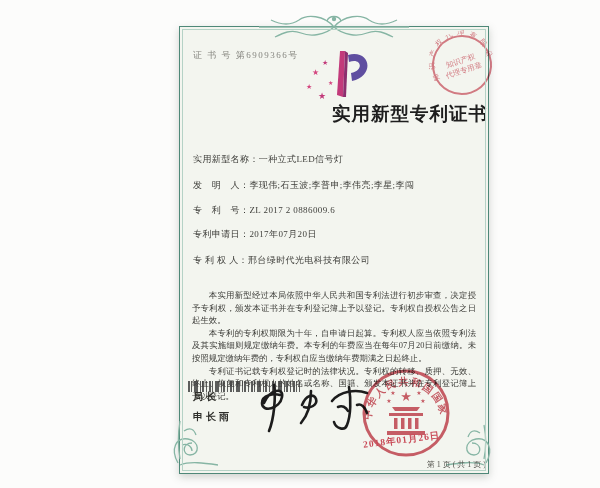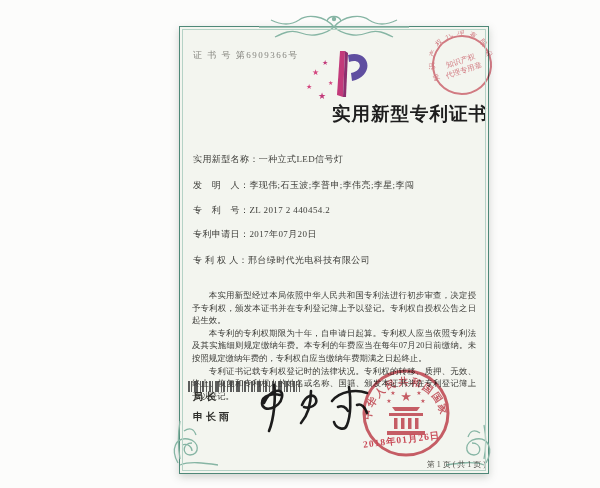--- a/index.html
+++ b/index.html
@@ -93,21 +93,21 @@
       <text x="26" y="36" font-size="6" fill="#d4457f">★</text>
       <path d="M38,2 L43,2 L41,48 L35,46 Z" fill="#c23a7a"></path>
       <path d="M43,2 L46,4 L44,48 L41,48 Z" fill="#8c2f6e"></path>
       <path d="M46,6 C68,0 74,26 50,32 L49,24 C62,22 60,8 47,13 Z" fill="#5f4ea0"></path>
     </svg>
 
     <div class="cert-title">实用新型专利证书</div>
 
     <div class="field f0"><span class="lab">实用新型名称：</span><span>一种立式LED信号灯</span></div>
     <div class="field f1"><span class="lab">发　明　人：</span><span>李现伟;石玉波;李普申;李伟亮;李星;李闯</span></div>
-    <div class="field f2"><span class="lab">专　利　号：</span><span>ZL 2017 2 440454.2</span></div>
+    <div class="field f2"><span class="lab">专　利　号：</span><span>ZL 2017 2 0886009.6</span></div>
     <div class="field f3"><span class="lab">专利申请日：</span><span>2017年07月20日</span></div>
     <div class="field f4"><span class="lab">专 利 权 人：</span><span>邢台绿时代光电科技有限公司</span></div>
 
     <div class="paras">
       <p>本实用新型经过本局依照中华人民共和国专利法进行初步审查，决定授予专利权，颁发本证书并在专利登记簿上予以登记。专利权自授权公告之日起生效。</p>
       <p>本专利的专利权期限为十年，自申请日起算。专利权人应当依照专利法及其实施细则规定缴纳年费。本专利的年费应当在每年07月20日前缴纳。未按照规定缴纳年费的，专利权自应当缴纳年费期满之日起终止。</p>
       <p>专利证书记载专利权登记时的法律状况。专利权的转移、质押、无效、终止、恢复和专利权人的姓名或名称、国籍、颁发本证书并在专利登记簿上予以登记。</p>
     </div>
 
     <div class="barcode"></div>

